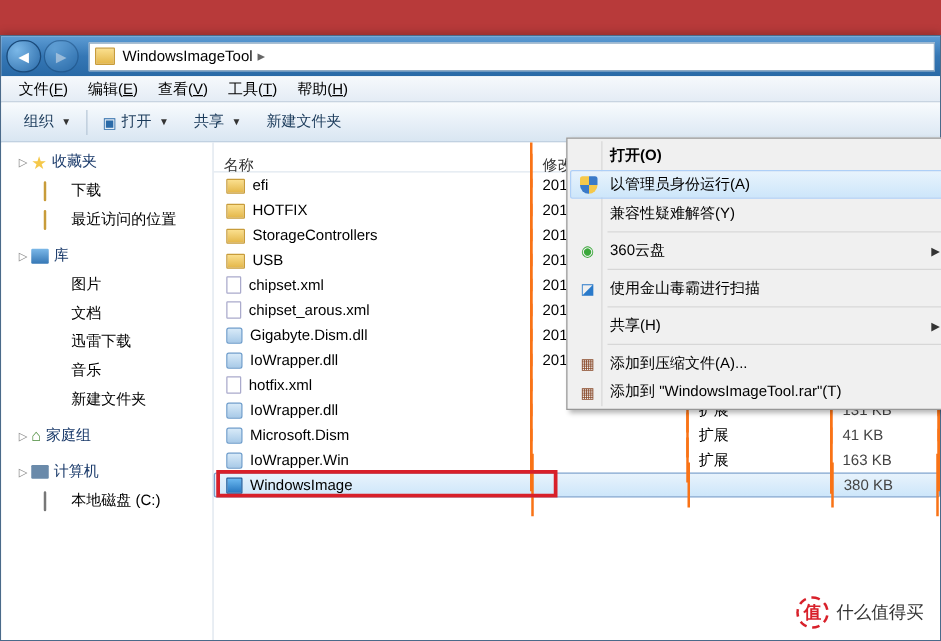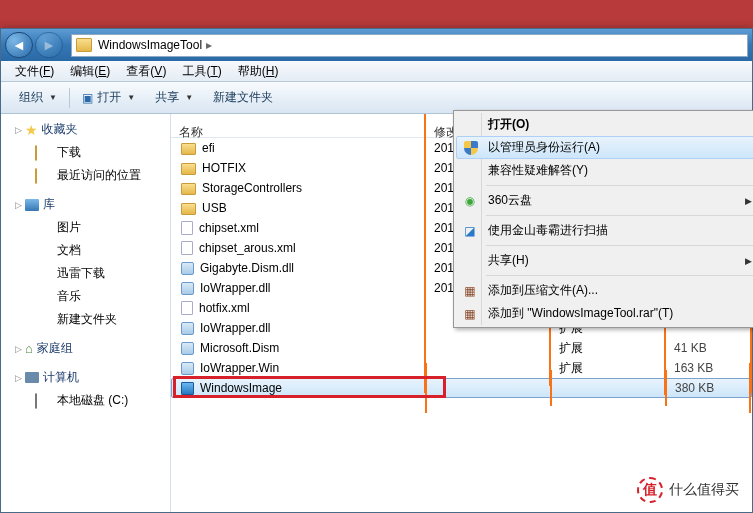--- a/index.html
+++ b/index.html
@@ -276,20 +276,21 @@
             <div class="col c-type"></div>
             <div class="col c-size">1 KB</div>
           </div>
           <div class="row">
             <div class="col c-name">
               <span class="fic fic-dll"></span>
               <span>IoWrapper.dll</span>
             </div>
             <div class="col c-date"></div>
             <div class="col c-type">扩展</div>
+            <div class="col c-size">131 KB</div>
           </div>
           <div class="row">
             <div class="col c-name">
               <span class="fic fic-dll"></span>
               <span>Microsoft.Dism</span>
             </div>
             <div class="col c-date"></div>
             <div class="col c-type">扩展</div>
             <div class="col c-size">41 KB</div>
           </div>

